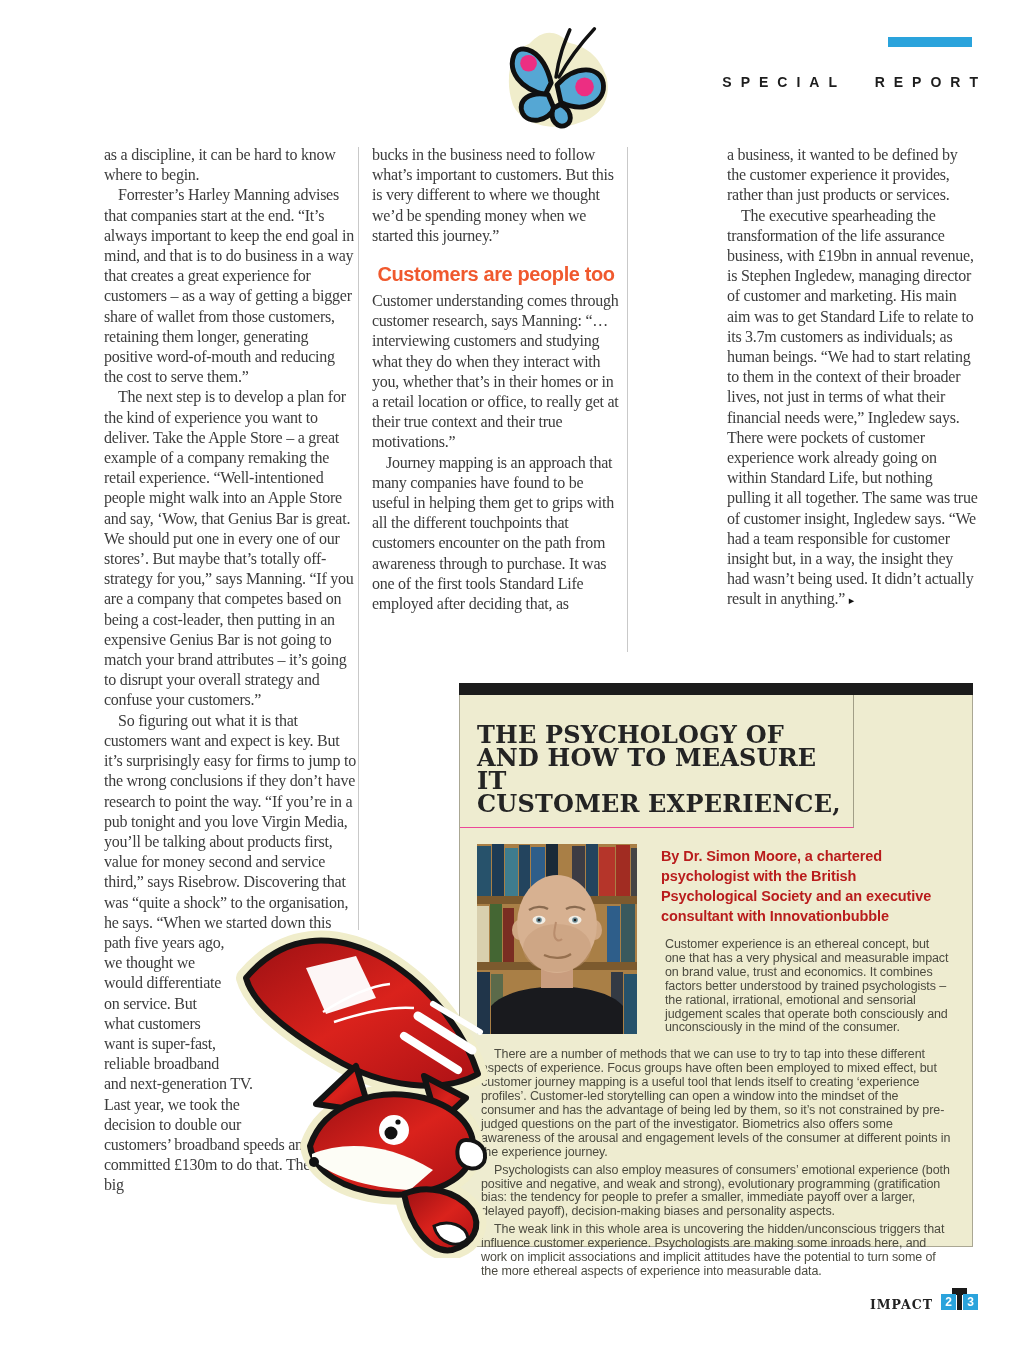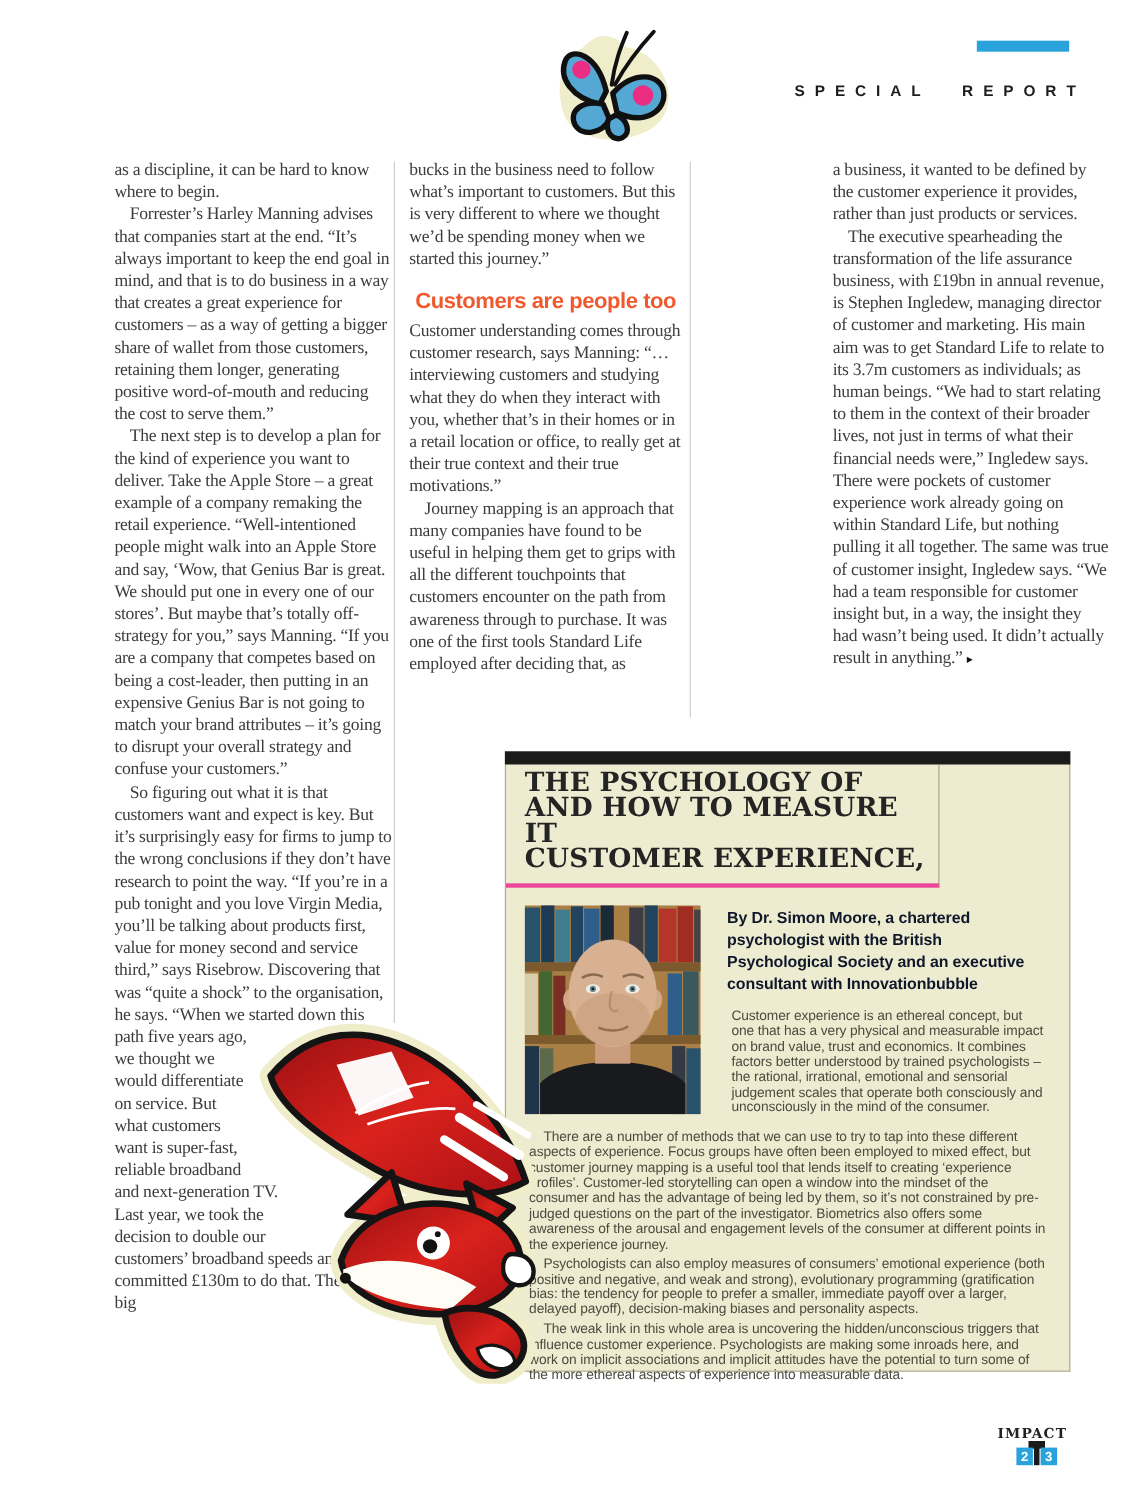--- a/index.html
+++ b/index.html
@@ -26,21 +26,21 @@
   
   .col{
     position:absolute;top:145px;
     font-size:16px;line-height:20.2px;letter-spacing:-0.25px;
     color:#3c3c3c;
   }
   .col p{margin:0;}
   .col p.indent{text-indent:14px;}
   .col1{left:104px;width:252px;height:1115px;}
   .col2{left:372px;width:248px;}
-  .col3{left:727px;width:251px;margin-left:30px;}
+  .col3{left:727px;width:251px;}
   .section-heading{
     font-family:"Liberation Sans",sans-serif;font-weight:bold;
     font-size:20px;letter-spacing:-0.4px;line-height:24px;
     color:var(--accent_orange,#f0592e);
     margin:16px 0 5px;
     text-align:center;
   }
   .col-rule{position:absolute;width:1px;background:#c9c9c9;}
   .rule-a{left:358px;top:147px;height:783px;}
   .rule-b{left:627px;top:147px;height:505px;}
@@ -56,47 +56,47 @@
   
   .sidebar{
     position:absolute;left:459px;top:683px;width:514px;height:564px;
     background:var(--cream,#eeecd0);
     border:1px solid #aaa793;border-top:none;
     box-sizing:border-box;z-index:2;
   }
   .sidebar-topbar{height:12px;background:#1b1b1b;margin:0 -1px;}
   .title-box{
     width:394px;box-sizing:border-box;
-    border-right:1px solid #a19e87;border-bottom:4px solid #ec4899;
-    padding:4px 4px 12px 17px;
+    border-right:1px solid #a19e87;border-bottom:1px solid #ec4899;
+    padding:28px 4px 12px 17px;
   }
   .sidebar-title{
     font-family:"DejaVu Serif",serif;font-weight:bold;
     font-size:24px;line-height:23px;letter-spacing:0.2px;color:#242424;
   }
   .sidebar-title span{display:block;}
   .sidebar-content{padding:16px 17px 0 17px;}
   .profile-row{display:flex;gap:24px;}
   .photo{width:160px;height:190px;flex:none;}
   .profile-right{flex:1;min-width:0;}
   .byline{
     font-family:"Liberation Sans",sans-serif;font-weight:bold;
     font-size:14.5px;line-height:20px;letter-spacing:-0.1px;
-    color:#0f172a;margin:2px 0 12px;
+    color:#b91c1c;margin:2px 0 12px;
   }
   .sb-p{
     font-family:"Liberation Sans",sans-serif;
     font-size:12.5px;line-height:13.9px;letter-spacing:-0.1px;
     color:#4c4b40;margin:4px;
   }
   .sb-p.indent{text-indent:13px;}
   .sb-body{margin-top:9px;}
   .sb-body .sb-p{margin-bottom:2px;}
   
-  .footer{position:absolute;top:1288px;right:46px;display:flex;align-items:center;flex-direction:column;}
+  .footer{position:absolute;top:1288px;right:46px;display:flex;align-items:flex-end;}
   .impact{
     font-family:"DejaVu Serif",serif;font-weight:bold;
     font-size:12.5px;letter-spacing:1px;color:#222;margin:7px 8px 0 0;
   }
   .pagelogo{position:relative;width:37px;height:24px;}
   .pl-cap{position:absolute;left:11px;top:0;width:15px;height:7px;background:#1a1a1a;}
   .pl-stem{position:absolute;left:16px;top:0;width:5px;height:22px;background:#1a1a1a;}
   .pl-sq{
     position:absolute;top:6px;width:15px;height:16px;
     background:var(--accent_blue,#2aa3dc);

